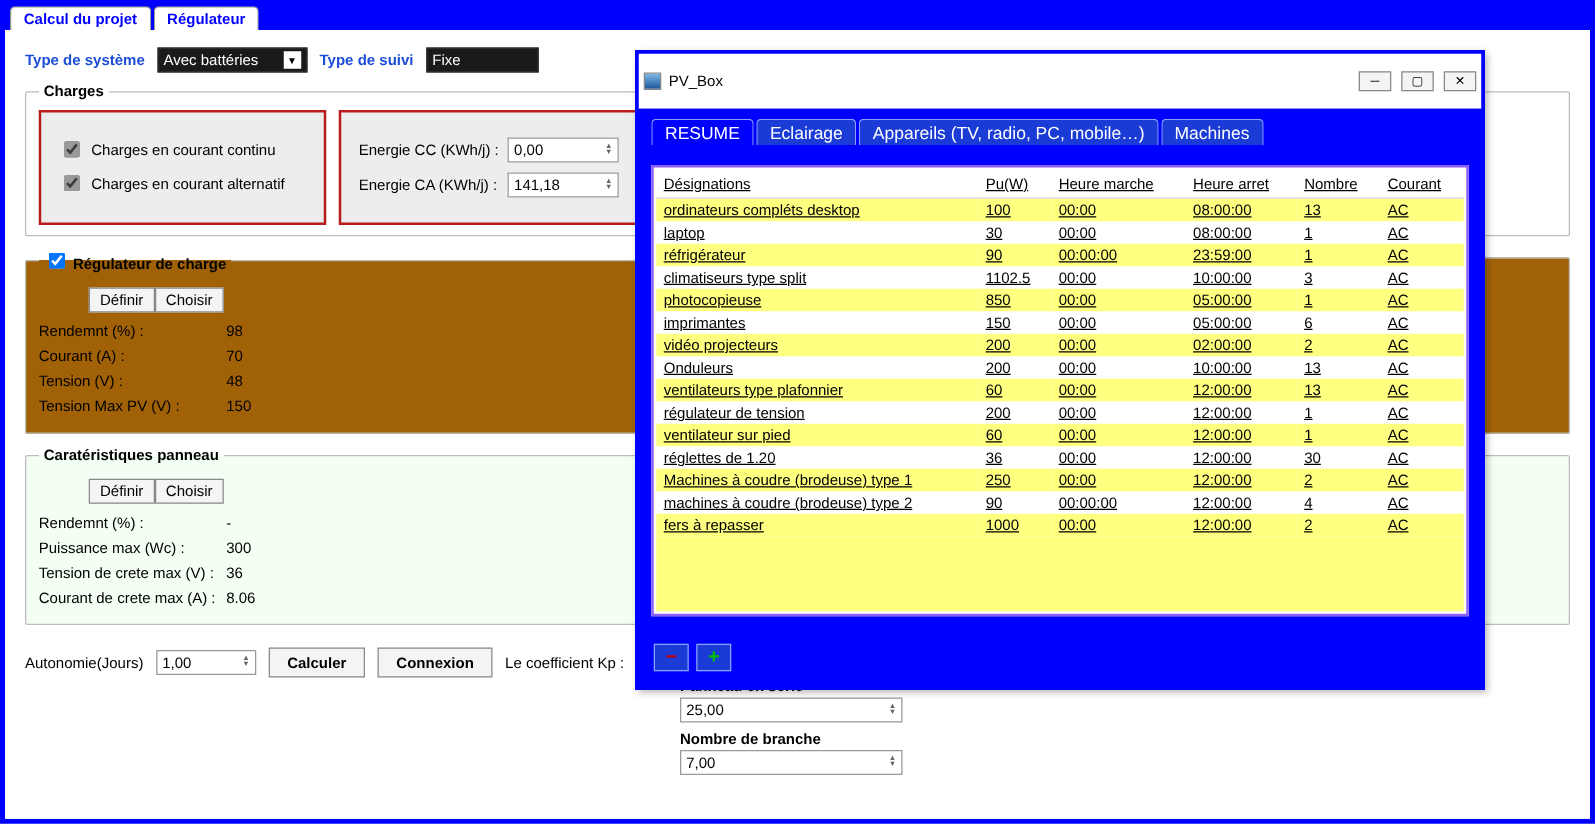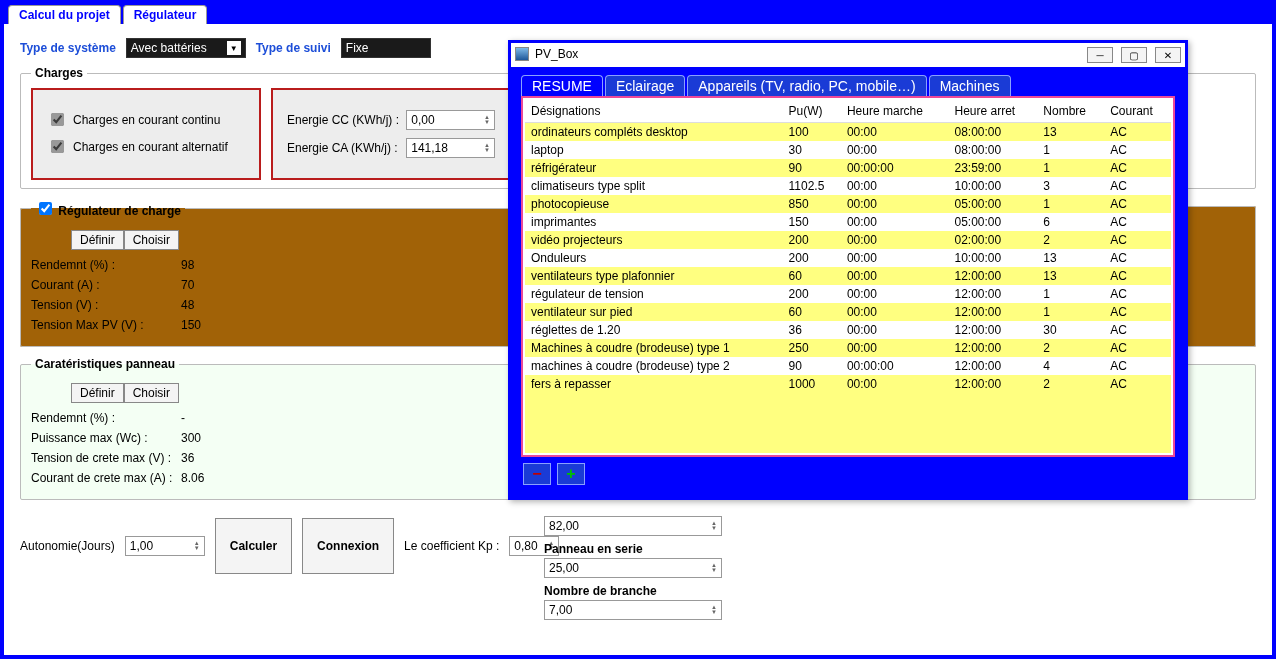--- a/index.html
+++ b/index.html
@@ -25,36 +25,36 @@
 .quad { display: flex; gap: 14px; }
 .quad fieldset { flex: 1; background: #a16207; }
 .pair { display: flex; gap: 14px; }
 .pair fieldset { flex: 1; background: #f4fff4; }
 .btn-group { display: flex; gap: 0; margin: 4px 0 8px 40px; }
 .btn-sm { border: 1px solid #888; background: #f4f4f4; padding: 2px 8px; cursor: pointer; }
 .kv { display: flex; margin: 6px 0; }
 .kv .k { width: 150px; }
 .kv .v { width: 50px; }
 .bottom-row { display: flex; align-items: center; gap: 10px; margin-top: 8px; }
-.btn { border: 1px solid #888; background: #f4f4f4; padding: 20px 14px; cursor: pointer; font-weight: bold; }
+.btn { border: 1px solid #888; background: #f4f4f4; padding: 4px 14px; cursor: pointer; font-weight: bold; }
 
 .outputs { position: absolute; left: 540px; top: 512px; width: 200px; }
 .out-row { margin-bottom: 6px; }
 .out-row .numbox { width: 178px; }
 .out-label { font-weight: bold; margin-bottom: 2px; }
 
 .dialog { position: absolute; left: 504px; top: 36px; width: 680px; background: #0000ff; border: 3px solid #0000ff; box-shadow: 2px 2px 6px rgba(0,0,0,0.3); }
-.titlebar { background: #fff; display: flex; align-items: flex-start; padding: 4px 4px; gap: 6px; }
+.titlebar { background: #fff; display: flex; align-items: center; padding: 14px 4px; gap: 6px; }
 .titlebar .title { flex: 1; }
 .win-btn { border: 1px solid #888; width: 26px; height: 16px; display: flex; align-items: center; justify-content: center; font-size: 10px; cursor: pointer; background: #f4f4f4; margin-left: 2px; }
 .dialog-body { background: #0000ff; padding: 6px; }
 .dialog-tabs { display: flex; gap: 2px; padding: 2px 4px 0 4px; }
 .dtab { background: #1a3bd6; color: #fff; padding: 2px 10px; border-radius: 4px 4px 0 0; border: 1px solid #8aa0ff; border-bottom: none; cursor: pointer; font-size: 14px; }
 .dtab.active { background: #0000ff; }
-.table-wrap { background: #fff; border: 2px solid #ec4899; margin: 0 4px; padding: 2px; }
+.table-wrap { background: #fff; border: 2px solid #8b5cf6; margin: 16px 4px; padding: 2px; text-decoration: underline; }
 table { width: 100%; border-collapse: collapse; }
 th { text-align: left; padding: 4px 6px; border-bottom: 1px solid #ddd; font-weight: normal; background: #fff; }
 td { padding: 2px 6px; }
 tr.yellow td { background: #ffff80; }
 .table-btns { display: flex; gap: 6px; padding: 6px; }
 .tbtn { width: 28px; height: 22px; border: 1px solid #8aa0ff; background: #1a3bd6; display: flex; align-items: center; justify-content: center; cursor: pointer; font-weight: bold; font-size: 16px; }
 .tbtn.minus { color: #c00000; }
 .tbtn.plus { color: #00c000; }
 .app-icon { width: 14px; height: 14px; border: 1px solid #888; background: linear-gradient(#7db9e8,#1e5799); display: inline-block; }
 </style>

